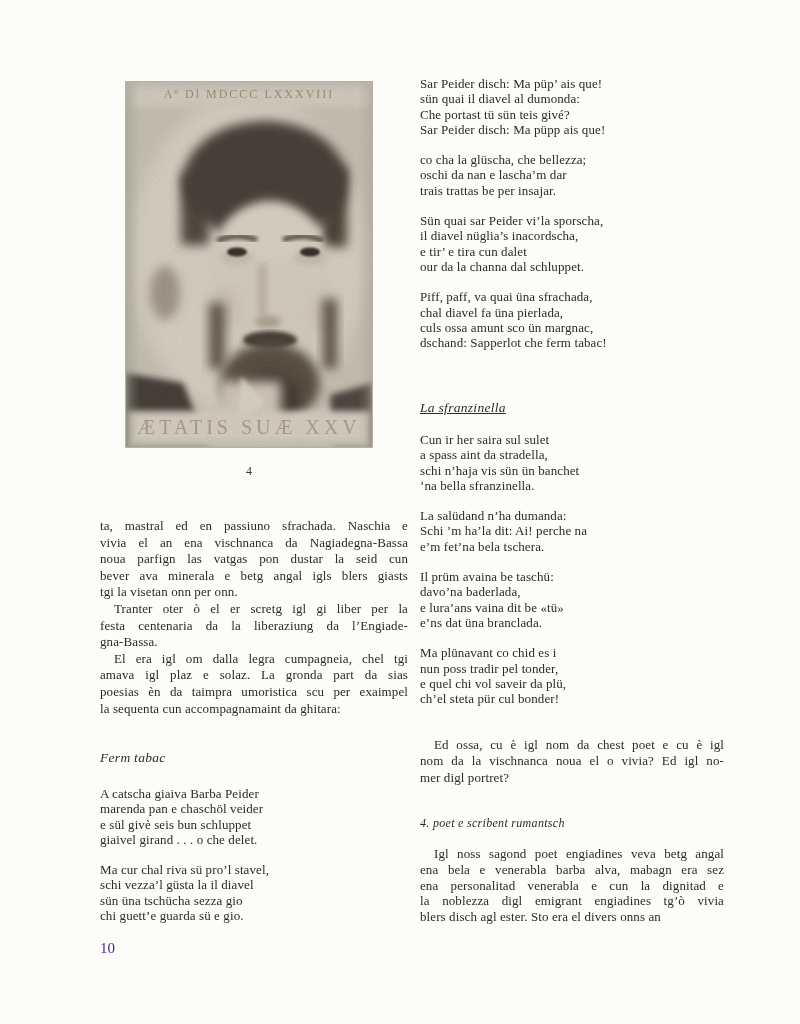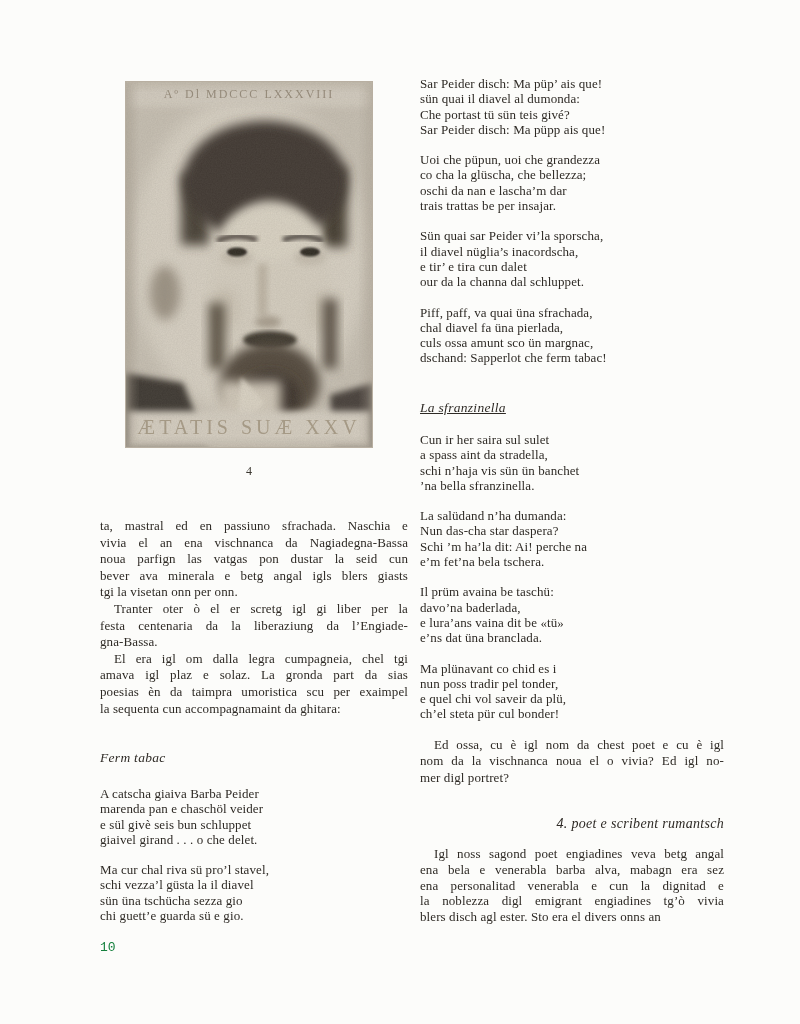--- a/index.html
+++ b/index.html
@@ -13,23 +13,23 @@
   
   .bodytext{font-size:13px;line-height:16.6px;letter-spacing:0.1px;}
   .justified .ln{text-align:justify;text-align-last:justify;}
   .justified .ln:last-child{text-align-last:left;}
   .indent .ln:first-child{text-indent:14px;}
   
   .poem{font-size:13px;line-height:15.3px;letter-spacing:0.1px;}
   .poem .ln{white-space:nowrap;}
   .stanza{margin-bottom:15px;}
   .poem-title{font-style:italic;font-size:13.5px;letter-spacing:0.3px;}
-  .section-heading{font-style:italic;font-size:14px;text-align:right;letter-spacing:0.3px;}
+  .section-heading{font-style:italic;font-size:12px;text-align:left;letter-spacing:0.3px;}
   .figure-caption{font-size:12px;text-align:center;color:#3a362f;}
-  .page-number{font-size:13px;color:#15803d;font-family:Liberation Mono, monospace;}
+  .page-number{font-size:15px;color:#4c1d95;}
   .portrait-wrap{line-height:0;}
 </style>
 </head>
 <body>
 
 <div class="page">
 
   <div class="abs portrait-wrap" style="left:125px;top:81px;width:248px;height:367px;">
     <svg width="248" height="367" viewBox="0 0 248 367" xmlns="http://www.w3.org/2000/svg">
       <defs>
@@ -157,21 +157,20 @@
   <div class="abs page-number" style="left:100px;top:940px;">10</div>
 
   <div class="abs poem" style="left:420px;top:76px;width:304px;">
     <div class="stanza">
         <div class="ln">Sar Peider disch: Ma püp’ ais que!</div>
         <div class="ln">sün quai il diavel al dumonda:</div>
         <div class="ln">Che portast tü sün teis givé?</div>
         <div class="ln">Sar Peider disch: Ma püpp ais que!</div>
       </div>
     <div class="stanza">
-        <div class="ln">Uoi che püpun, uoi che grandezza</div>
         <div class="ln">co cha la glüscha, che bellezza;</div>
         <div class="ln">oschi da nan e lascha’m dar</div>
         <div class="ln">trais trattas be per insajar.</div>
       </div>
     <div class="stanza">
         <div class="ln">Sün quai sar Peider vi’la sporscha,</div>
         <div class="ln">il diavel nüglia’s inacordscha,</div>
         <div class="ln">e tir’ e tira cun dalet</div>
         <div class="ln">our da la channa dal schluppet.</div>
       </div>
@@ -187,21 +186,20 @@
 
   <div class="abs poem" style="left:420px;top:432px;width:304px;">
     <div class="stanza">
         <div class="ln">Cun ir her saira sul sulet</div>
         <div class="ln">a spass aint da stradella,</div>
         <div class="ln">schi n’haja vis sün ün banchet</div>
         <div class="ln">’na bella sfranzinella.</div>
       </div>
     <div class="stanza">
         <div class="ln">La salüdand n’ha dumanda:</div>
-        <div class="ln">Nun das-cha star daspera?</div>
         <div class="ln">Schi ’m ha’la dit: Ai! perche na</div>
         <div class="ln">e’m fet’na bela tschera.</div>
       </div>
     <div class="stanza">
         <div class="ln">Il prüm avaina be taschü:</div>
         <div class="ln">davo’na baderlada,</div>
         <div class="ln">e lura’ans vaina dit be «tü»</div>
         <div class="ln">e’ns dat üna branclada.</div>
       </div>
     <div class="stanza">

